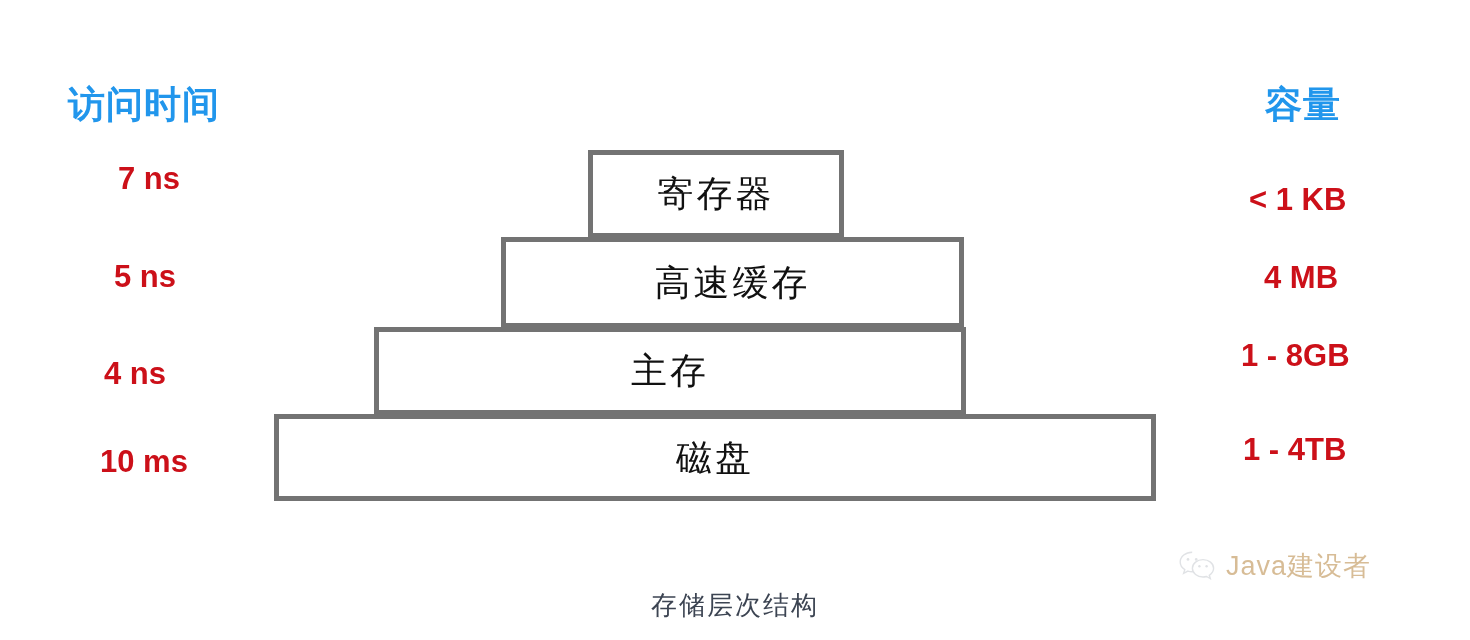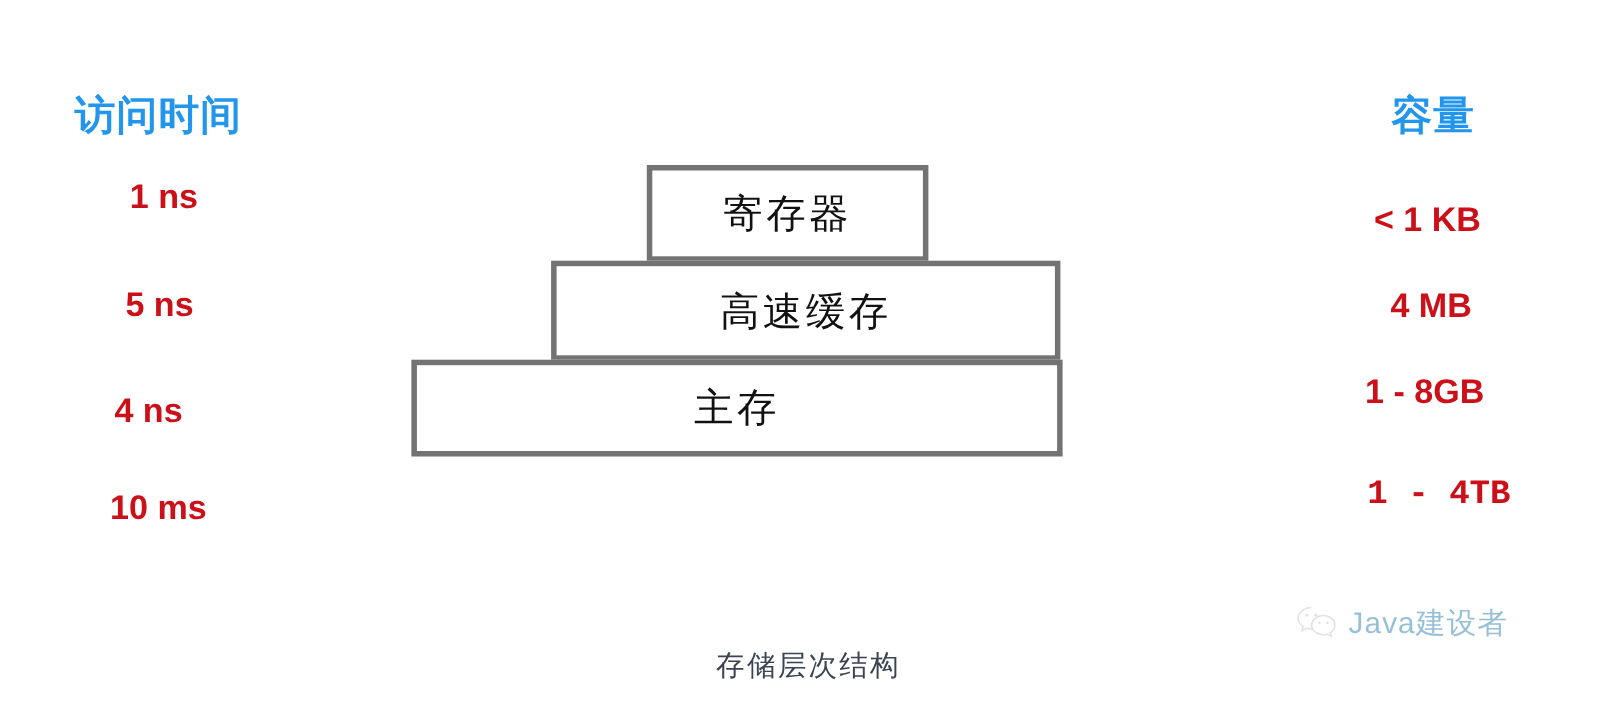--- a/index.html
+++ b/index.html
@@ -76,21 +76,21 @@
   .right-label { text-align: left; }
 
   #latency-0 { left: 118px; top: 163px; }
   #latency-1 { left: 114px; top: 261px; }
   #latency-2 { left: 104px; top: 358px; }
   #latency-3 { left: 100px; top: 446px; }
 
   #capacity-0 { left: 1249px; top: 184px; }
   #capacity-1 { left: 1264px; top: 262px; }
   #capacity-2 { left: 1241px; top: 340px; }
-  #capacity-3 { left: 1243px; top: 434px; font-family: Liberation Mono, monospace; }
+  #capacity-3 { left: 1243px; top: 434px; }
 
   
   #diagram-caption {
     position: absolute;
     left: 0;
     top: 588px;
     width: 1470px;
     text-align: center;
     font-size: 26px;
     color: #3c4452;
@@ -107,21 +107,21 @@
     gap: 10px;
     opacity: 0.42;
   }
   .watermark-icon {
     width: 38px;
     height: 32px;
     flex: 0 0 auto;
   }
   .watermark-text {
     font-size: 27px;
-    color: #0369a1;
+    color: #a16207;
     letter-spacing: 1px;
     white-space: nowrap;
   }
 </style>
 </head>
 <body>
 
 <div class="canvas">
 
   <div class="heading" id="heading-access-time">访问时间</div>
@@ -135,24 +135,27 @@
     </div>
 
     <div class="tier tier-1">
       <span class="tier-label">高速缓存</span>
     </div>
 
     <div class="tier tier-2">
       <span class="tier-label">主存</span>
     </div>
 
+    <div class="tier tier-3">
+      <span class="tier-label">磁盘</span>
+    </div>
 
   </div>
 
-  <div class="side-label left-label" id="latency-0">1 ns</div>
+  <div class="side-label left-label" id="latency-0">7 ns</div>
   <div class="side-label left-label" id="latency-1">5 ns</div>
   <div class="side-label left-label" id="latency-2">4 ns</div>
   <div class="side-label left-label" id="latency-3">10 ms</div>
 
   <div class="side-label right-label" id="capacity-0">&lt; 1 KB</div>
   <div class="side-label right-label" id="capacity-1">4 MB</div>
   <div class="side-label right-label" id="capacity-2">1 - 8GB</div>
   <div class="side-label right-label" id="capacity-3">1 - 4TB</div>
 
   <div id="diagram-caption">存储层次结构</div>

